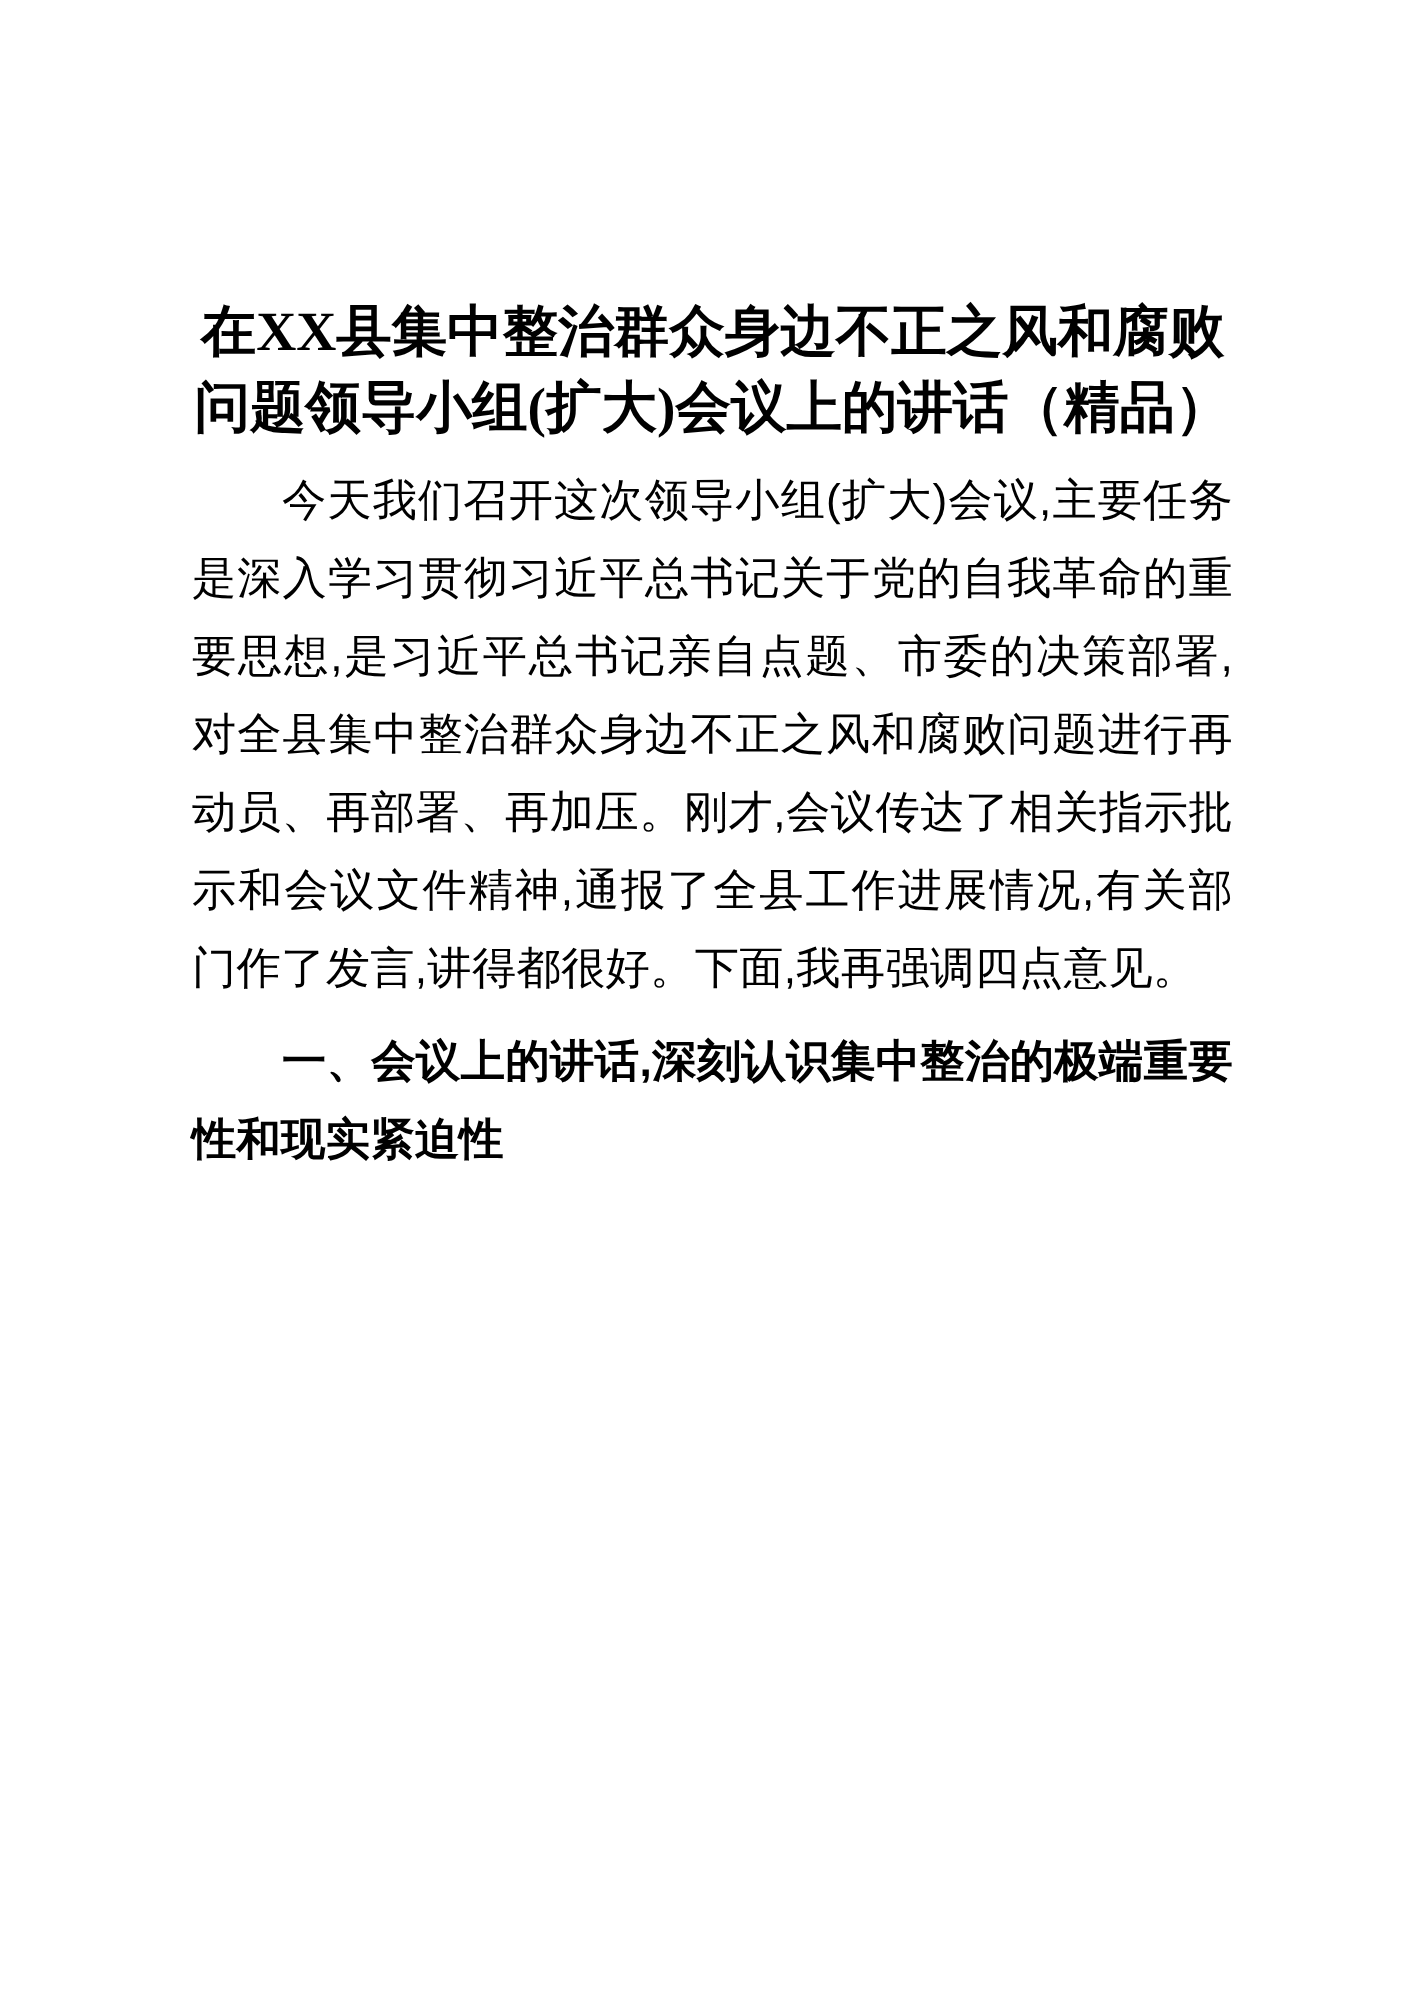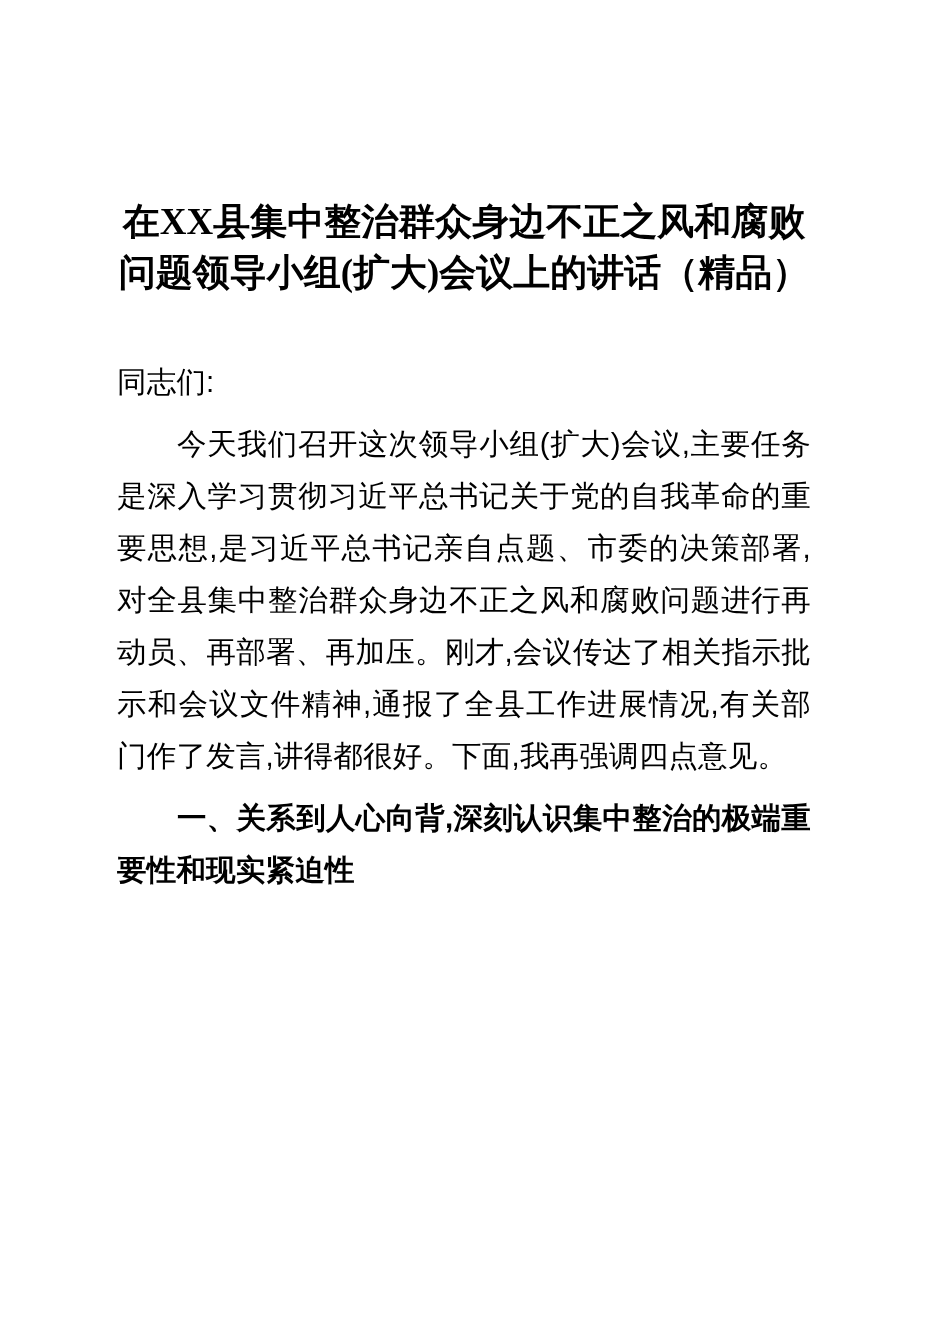--- a/index.html
+++ b/index.html
@@ -20,21 +20,21 @@
     height: 1344px;
     margin: 0 auto;
     background: #ffffff;
     overflow: hidden;
     box-sizing: border-box;
   }
 
   
   #content {
     position: absolute;
-    left: 117px;
+    left: 128px;
     top: 0;
     width: 694px;
   }
 
   
   .doc-title {
     margin: 0;
     padding-top: 196px;
     text-align: center;
     font-family: "Liberation Serif", "DejaVu Serif", serif;
@@ -84,21 +84,20 @@
   }
 </style>
 </head>
 <body>
 
 <div id="page" style="width: 950px; height: 1344px; background: rgb(255, 255, 255); color: rgb(0, 0, 0);">
   <div id="content">
 
     <h1 class="doc-title">在XX县集中整治群众身边不正之风和腐败问题领导小组(扩大)会议上的讲话（精品）</h1>
 
-    <p class="salutation">同志们:</p>
 
     <p class="para">今天我们召开这次领导小组(扩大)会议,主要任务是深入学习贯彻习近平总书记关于党的自我革命的重要思想,是习近平总书记亲自点题、市委的决策部署,对全县集中整治群众身边不正之风和腐败问题进行再动员、再部署、再加压。刚才,会议传达了相关指示批示和会议文件精神,通报了全县工作进展情况,有关部门作了发言,讲得都很好。下面,我再强调四点意见。</p>
 
-    <p class="section-heading">一、关系到人心向背,深刻认识集中整治的极端重要性和现实紧迫性</p>
+    <p class="section-heading">一、会议上的讲话,深刻认识集中整治的极端重要性和现实紧迫性</p>
 
 
   </div>
 </div>
 
 </body></html>

